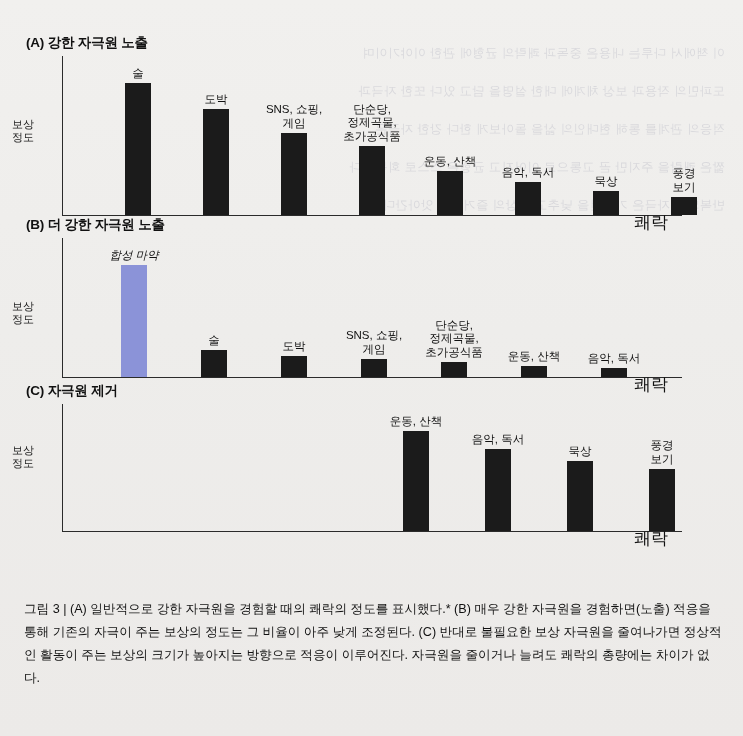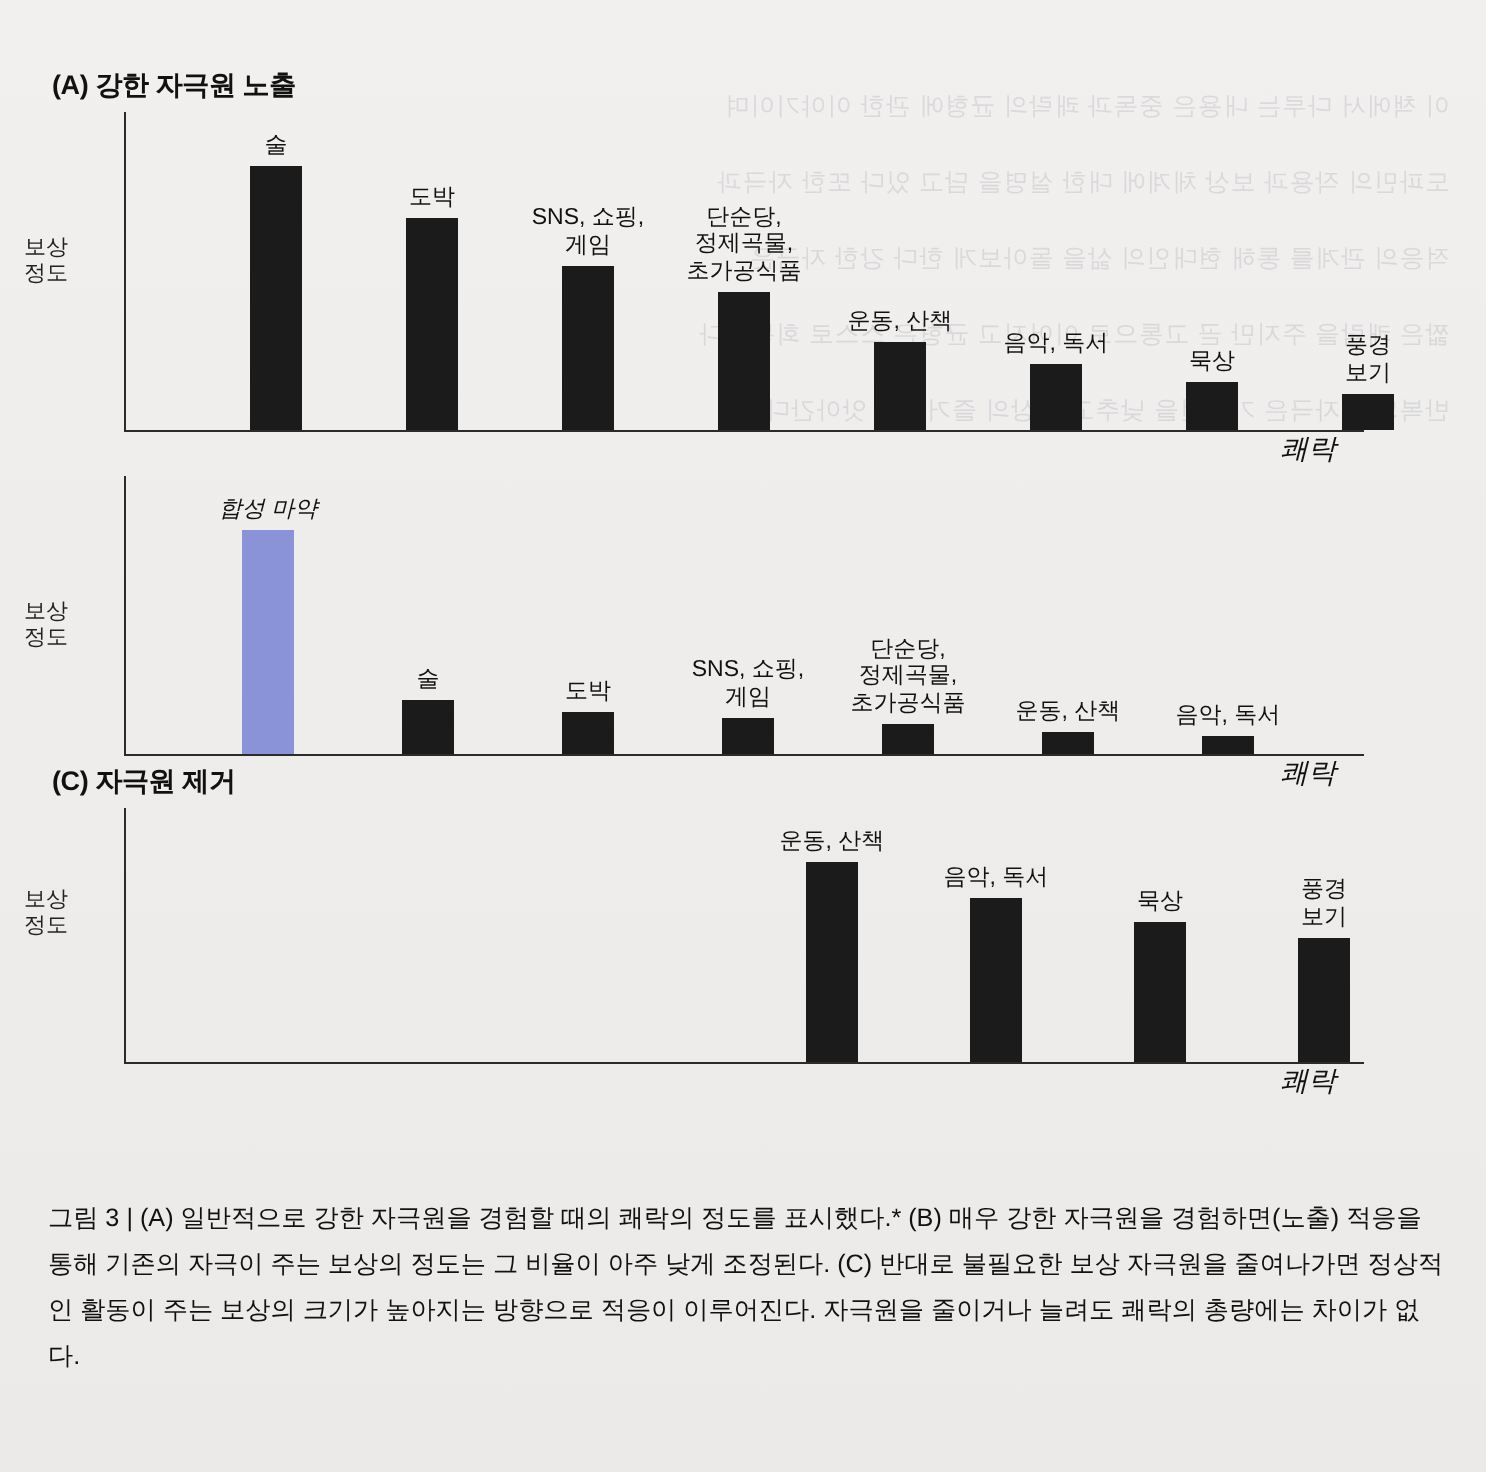--- a/index.html
+++ b/index.html
@@ -65,24 +65,23 @@
   .ylabel {
     position: absolute;
     left: 12px;
     width: 30px;
     font-size: 11px;
     line-height: 13px;
     color: #222;
   }
   .xlabel {
     position: absolute;
-    font-size: 14px;
+    font-size: 17px;
     color: #111;
     right: 14px;
-    font-style: italic;
   }
   .bar {
     position: absolute;
     bottom: 0;
     background: #1b1b1b;
   }
   .bar.highlight {
     background: #8b93d8;
   }
   .bar-label {
@@ -144,20 +143,21 @@
         <div class="bar-label" style="left: 413px; width: 104px; top: 109.5px;">음악, 독서</div>
         <div class="bar" style="left: 530px; width: 26px; height: 24px;"></div>
         <div class="bar-label" style="left: 491px; width: 104px; top: 118.5px;">묵상</div>
         <div class="bar" style="left: 608px; width: 26px; height: 18px;"></div>
         <div class="bar-label" style="left: 569px; width: 104px; top: 111px;">풍경
 보기</div>
       </div>
   </div>
 
   <div class="panel" style="top:216px;height:170px;">
+    <div class="panel-title">(B) 더 강한 자극원 노출</div>
     <div class="ylabel" style="top:84px;">
         <div>보상</div>
         <div>정도</div>
       </div>
     <div class="plot" style="top:22px;height:140px;">
       <div class="xlabel" style="bottom:-19px;">쾌락</div>
     <div class="bar highlight" style="left: 58px; width: 26px; height: 112px;"></div>
         <div class="bar-label" style="left: 19px; width: 104px; top: 10.5px; font-style: italic;">합성 마약</div>
         <div class="bar" style="left: 138px; width: 26px; height: 27px;"></div>
         <div class="bar-label" style="left: 99px; width: 104px; top: 95.5px;">술</div>

